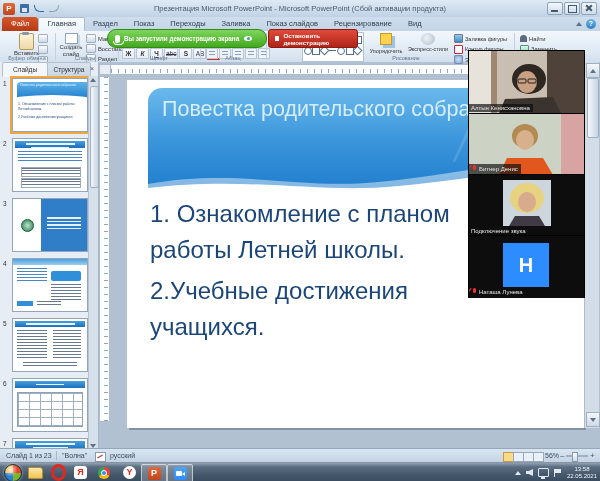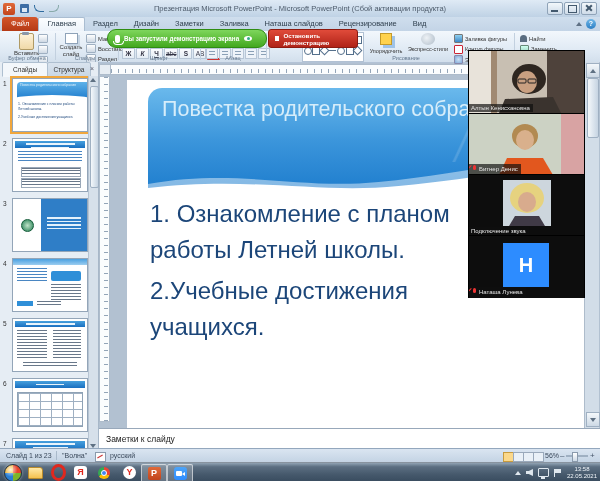--- a/index.html
+++ b/index.html
@@ -224,24 +224,24 @@
       <div class="wc wc-max"></div>
       <div class="wc wc-close"></div>
     </div>
   </div>
 
   <div class="abs tabrow">
     <div class="abs tabs">
       <div class="ftab">Файл</div>
       <div class="rtab active">Главная</div>
       <div class="rtab">Раздел</div>
-      <div class="rtab">Дизайн</div>
-      <div class="rtab">Заметки</div>
+      <div class="rtab">Показ</div>
+      <div class="rtab">Переходы</div>
       <div class="rtab">Заливка</div>
-      <div class="rtab">Наташа слайдов</div>
+      <div class="rtab">Показ слайдов</div>
       <div class="rtab">Рецензирование</div>
       <div class="rtab">Вид</div>
     </div>
     <div class="abs collapse-caret"></div>
     <div class="abs helpbtn">?</div>
   </div>
 
   <div class="abs ribbon">
 
     <div class="abs" style="left:14px;top:2px;">
@@ -478,23 +478,20 @@
   <div class="abs escroll">
     <div class="abs sbtn" style="top:1px;">
         <div class="tri-up"></div>
       </div>
     <div class="abs ethumb"></div>
     <div class="abs sbtn" style="bottom:1px;">
         <div class="tri-down"></div>
       </div>
   </div>
 
-  <div class="abs notes">
-    <span>Заметки к слайду</span>
-  </div>
 
   <div class="abs statusbar">
     <span class="st" style="left:6px;">Слайд 1 из 23</span>
     <div class="ssep" style="left:56px;"></div>
     <span class="st" style="left:62px;">"Волна"</span>
     <div class="spell"></div>
     <span class="st" style="left:110px;">русский</span>
     <div class="viewbtn on" style="left:503px;"></div>
     <div class="viewbtn" style="left:513px;"></div>
     <div class="viewbtn" style="left:523px;"></div>

